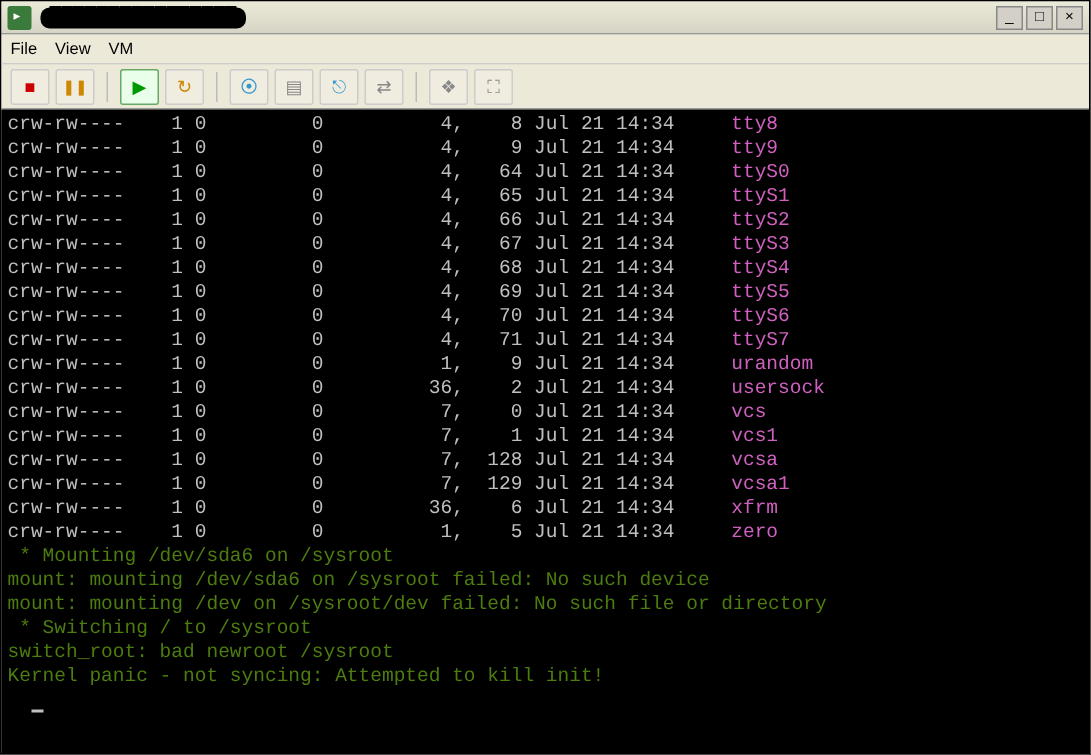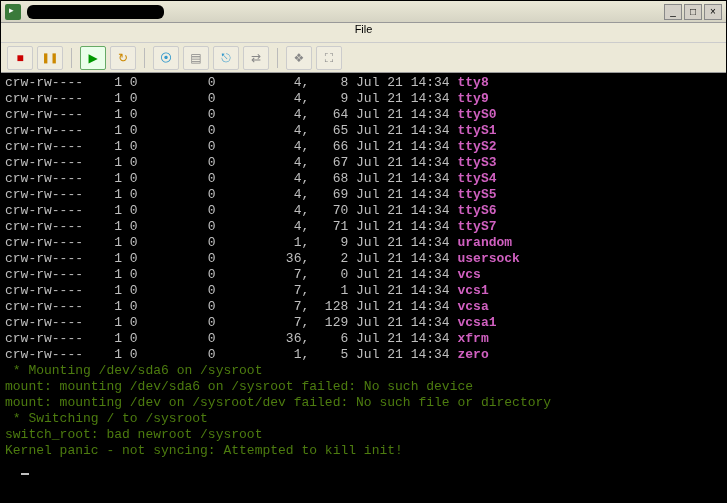--- a/index.html
+++ b/index.html
@@ -67,21 +67,20 @@
     cursor: pointer;
   }
   .menubar {
     background: #ece9d8;
     height: 20px;
     display: flex;
     align-items: center;
     padding: 0 6px;
     gap: 12px;
     border-bottom: 1px solid #ccc;
-    flex-direction: column;
   }
   .menu-item { cursor: pointer; }
   .toolbar {
     background: #ece9d8;
     height: 30px;
     display: flex;
     align-items: center;
     padding: 0 6px;
     gap: 4px;
     border-bottom: 1px solid #999;
@@ -109,21 +108,21 @@
     color: #bfbfbf;
     font-family: "Courier New", monospace;
     font-size: 13px;
     line-height: 16px;
     padding: 2px 4px;
     overflow: hidden;
     white-space: pre;
   }
   .row { display: block; }
   .perm { color: #bfbfbf; margin-top: 24px; }
-  .special { color: #d060c0; font-weight: bold; }
+  .special { color: #d060c0; font-weight: normal; margin-left: 30px; }
   .msg { color: #4d7c0f; }
   .cursor {
     display: inline-block;
     width: 8px; height: 2px;
     background: #bfbfbf;
     vertical-align: bottom;
   }
 </style>
 </head>
 <body>

